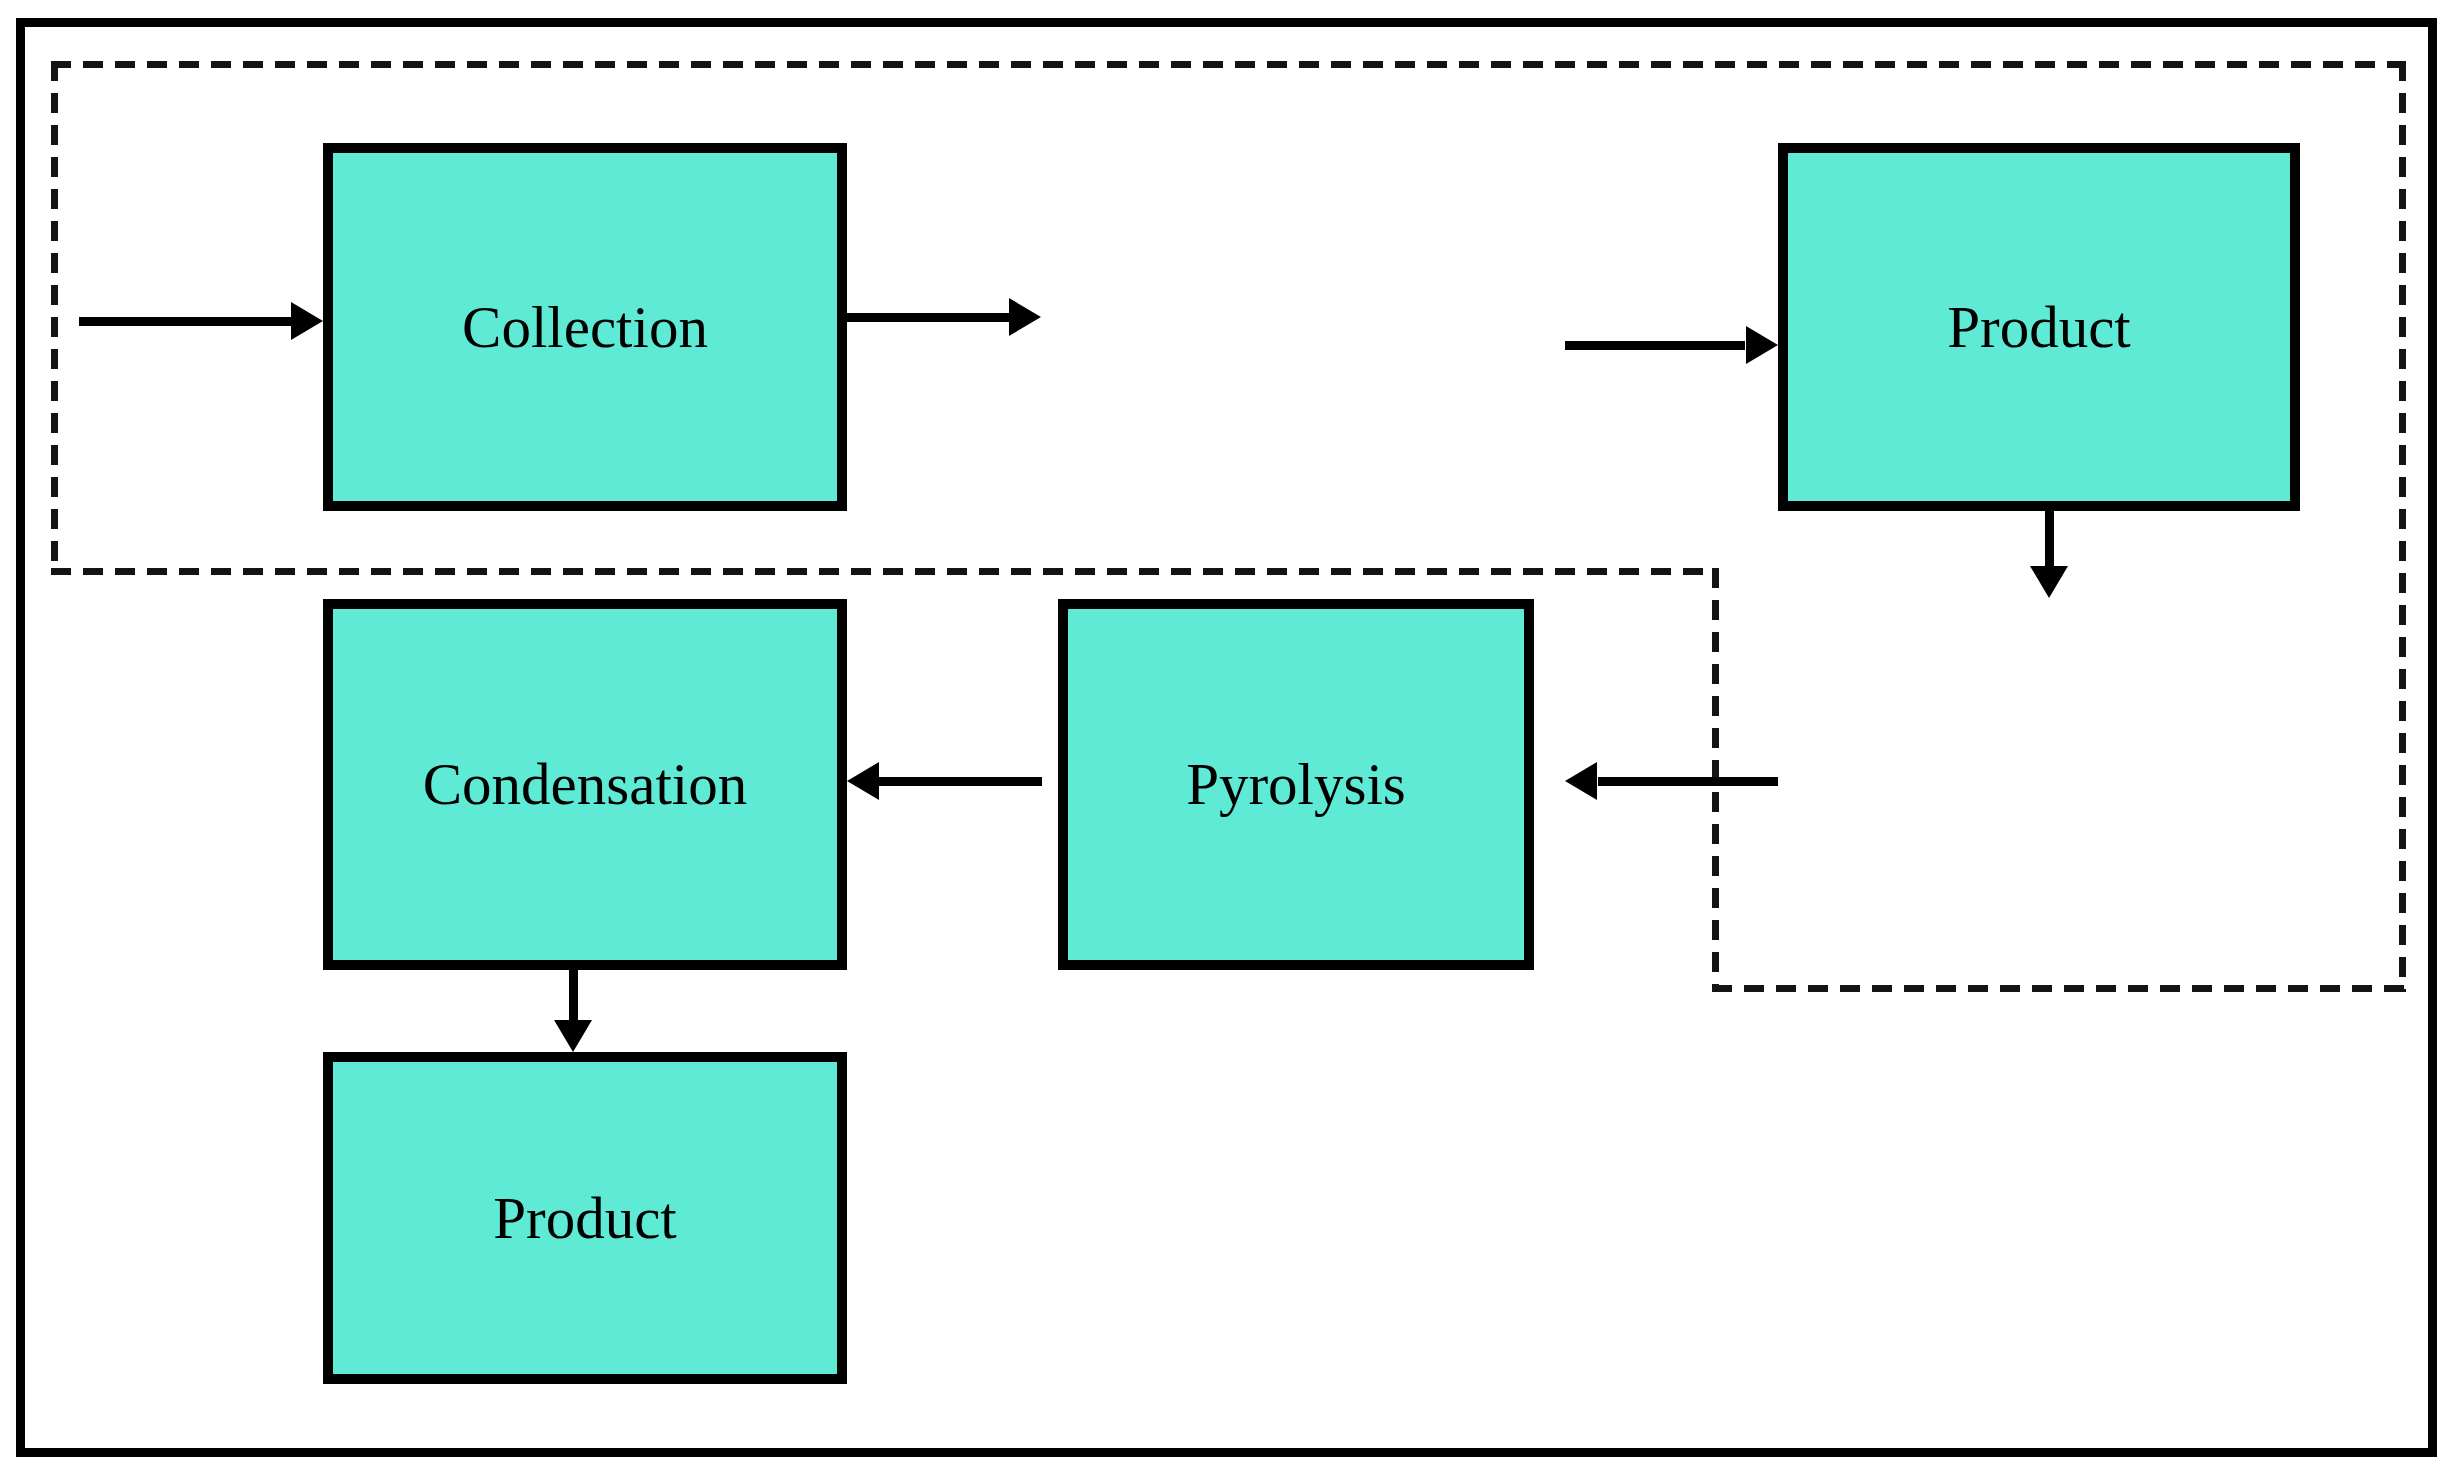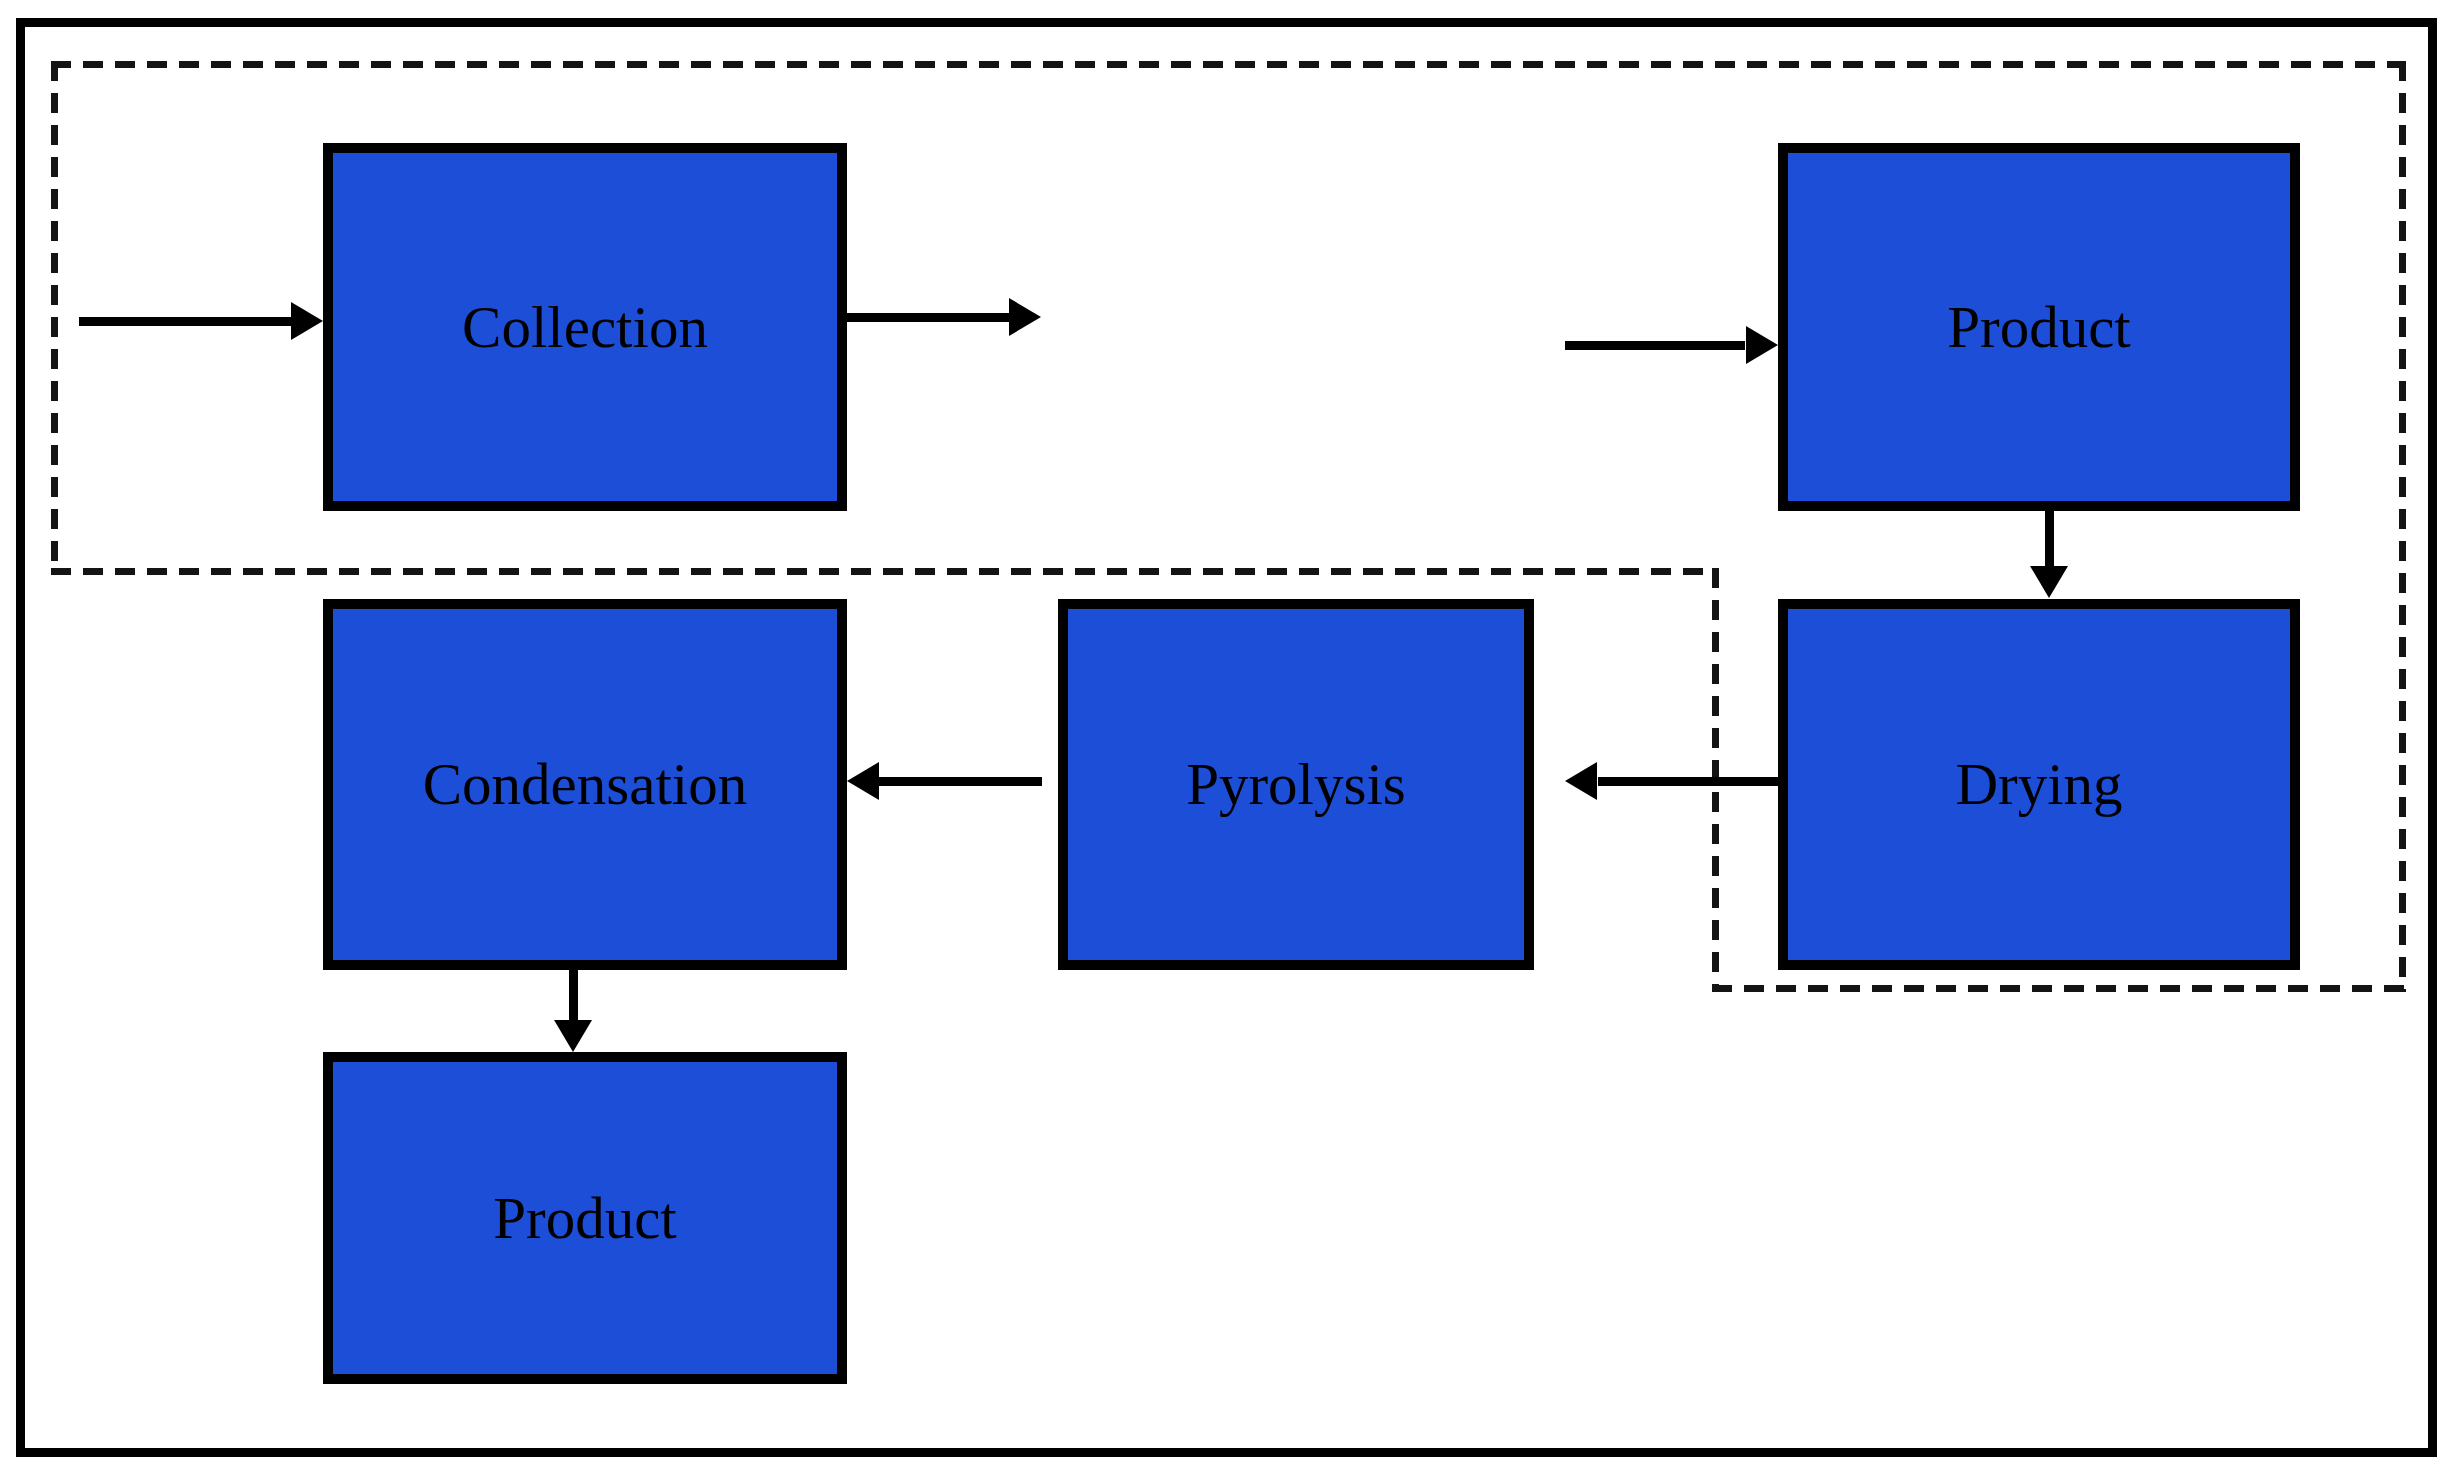--- a/index.html
+++ b/index.html
@@ -38,21 +38,21 @@
   .dash-left   { left: 51px;   top: 61px;   height: 513px; }
   .dash-mid-h  { left: 51px;   top: 568px;  width: 1668px; }
   .dash-mid-v  { left: 1712px; top: 568px;  height: 424px; }
   .dash-bottom { left: 1712px; top: 985px; width: 694px; }
   .dash-right  { left: 2399px; top: 61px;   height: 931px; }
   
   .node {
     position: absolute;
     border: 10px solid #000000;
     box-sizing: border-box;
-    background: #1d4ed8;
+    background: #5eead4;
     display: flex;
     align-items: center;
     justify-content: center;
     font-size: 59px;
     color: #000000;
     text-align: center;
   }
   .node-collection   { left: 323px;  top: 143px;  width: 524px; height: 368px; }
   .node-shredding    { left: 1042px; top: 143px;  width: 524px; height: 368px; }
   .node-washing      { left: 1778px; top: 143px;  width: 522px; height: 368px; }
@@ -102,23 +102,20 @@
   </div>
   <div class="node node-washing">
     <span>Product</span>
   </div>
   <div class="node node-condensation">
     <span>Condensation</span>
   </div>
   <div class="node node-pyrolysis">
     <span>Pyrolysis</span>
   </div>
-  <div class="node node-drying">
-    <span>Drying</span>
-  </div>
   <div class="node node-product">
     <span>Product</span>
   </div>
 
   <div>
     <div class="shaft-h" style="left:79px; top:317px; width:214px;"></div>
     <div class="head head-right" style="left:291px; top:302px;"></div>
   </div>
 
   <div>

